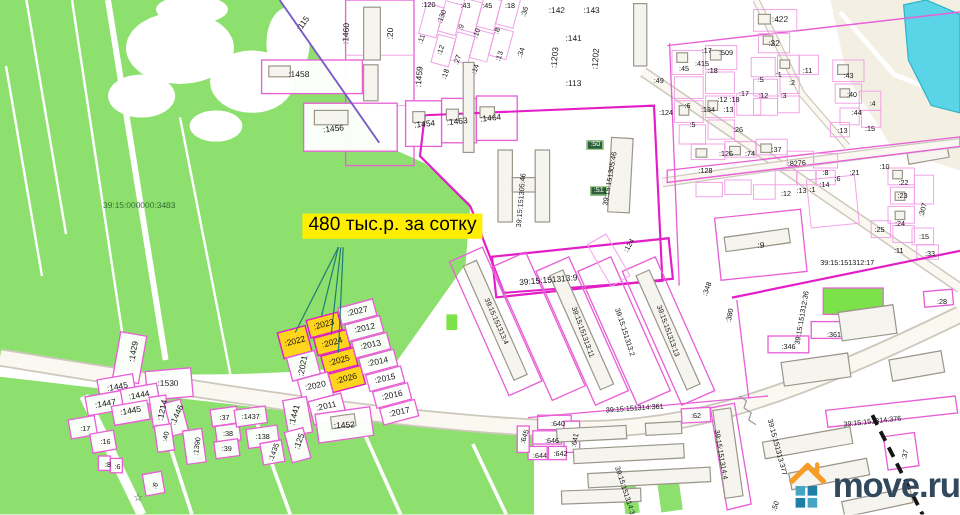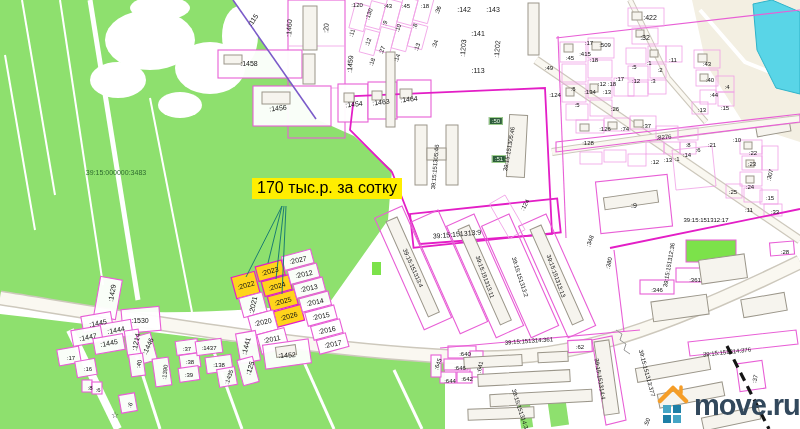--- a/index.html
+++ b/index.html
@@ -451,21 +451,21 @@
       <span class="lbl" style="left: 321px; top: 316px; font-size: 7px; transform: translate(-50%, -50%) rotate(-12deg);">:2015</span>
       <span class="lbl" style="left: 327px; top: 330px; font-size: 7px; transform: translate(-50%, -50%) rotate(-12deg);">:2016</span>
       <span class="lbl" style="left: 333px; top: 344px; font-size: 7px; transform: translate(-50%, -50%) rotate(-12deg);">:2017</span>
       <span class="lbl" style="left: 253px; top: 305px; font-size: 7px; transform: translate(-50%, -50%) rotate(-78deg);">:2021</span>
       <span class="lbl" style="left: 263px; top: 322px; font-size: 7px; transform: translate(-50%, -50%) rotate(-12deg);">:2020</span>
       <span class="lbl" style="left: 272px; top: 339px; font-size: 7px; transform: translate(-50%, -50%) rotate(-12deg);">:2011</span>
       <span class="lbl" style="left: 246px; top: 346px; font-size: 7px; transform: translate(-50%, -50%) rotate(-75deg);">:1441</span>
       <span class="lbl" style="left: 287px; top: 355px; font-size: 7px; transform: translate(-50%, -50%) rotate(-4deg);">:1452</span>
     </div>
 
-  <div id="price">170 тыс.р. за сотку</div>
+  <div id="price">480 тыс.р. за сотку</div>
 
   <div id="logo">
     <svg class="house" width="34" height="40" viewBox="0 0 34 40">
       <path d="M3,16 L16,3 L29,16" stroke="#f59d27" stroke-width="4.5" fill="none" stroke-linecap="round" stroke-linejoin="round"></path>
       <line x1="24" y1="8" x2="24" y2="2" stroke="#f59d27" stroke-width="3.5" stroke-linecap="round"></line>
       <rect x="6" y="20" width="8" height="8" fill="#45a5c5"></rect>
       <rect x="16" y="20" width="8" height="8" fill="#1d7fa6"></rect>
       <rect x="6" y="30" width="8" height="8" fill="#1d7fa6"></rect>
       <rect x="16" y="30" width="8" height="8" fill="#45a5c5"></rect>
     </svg>

